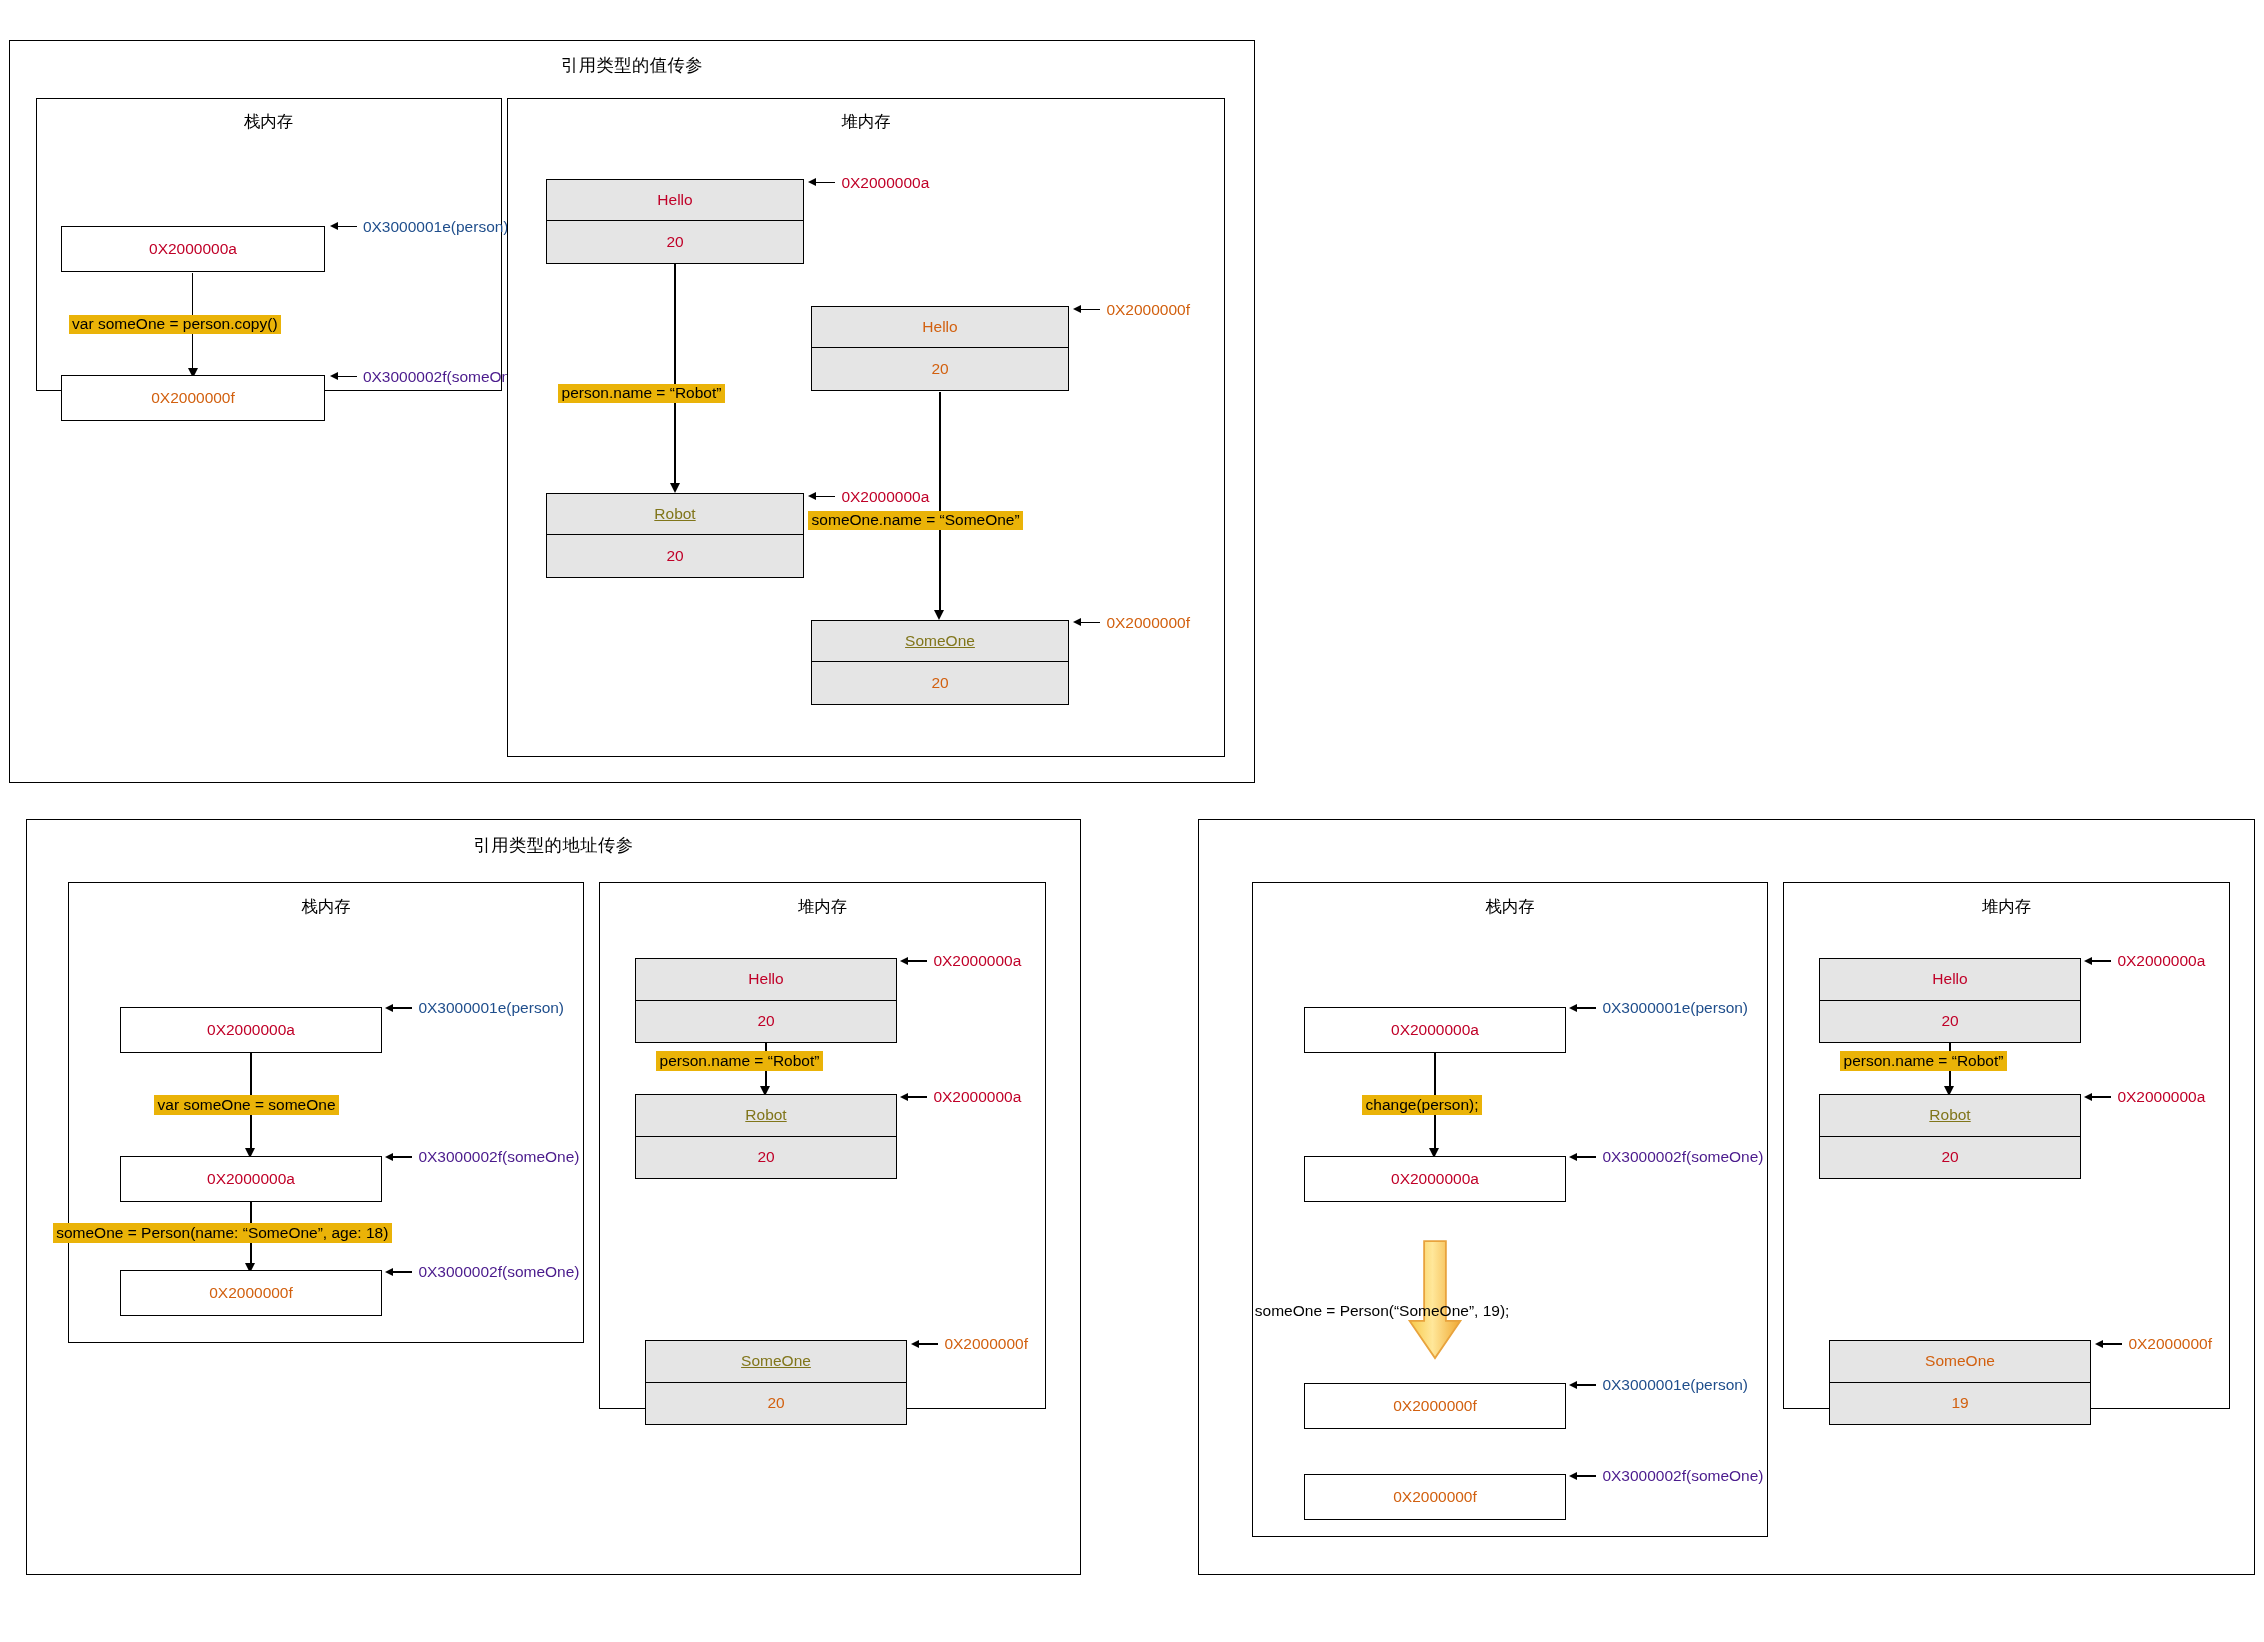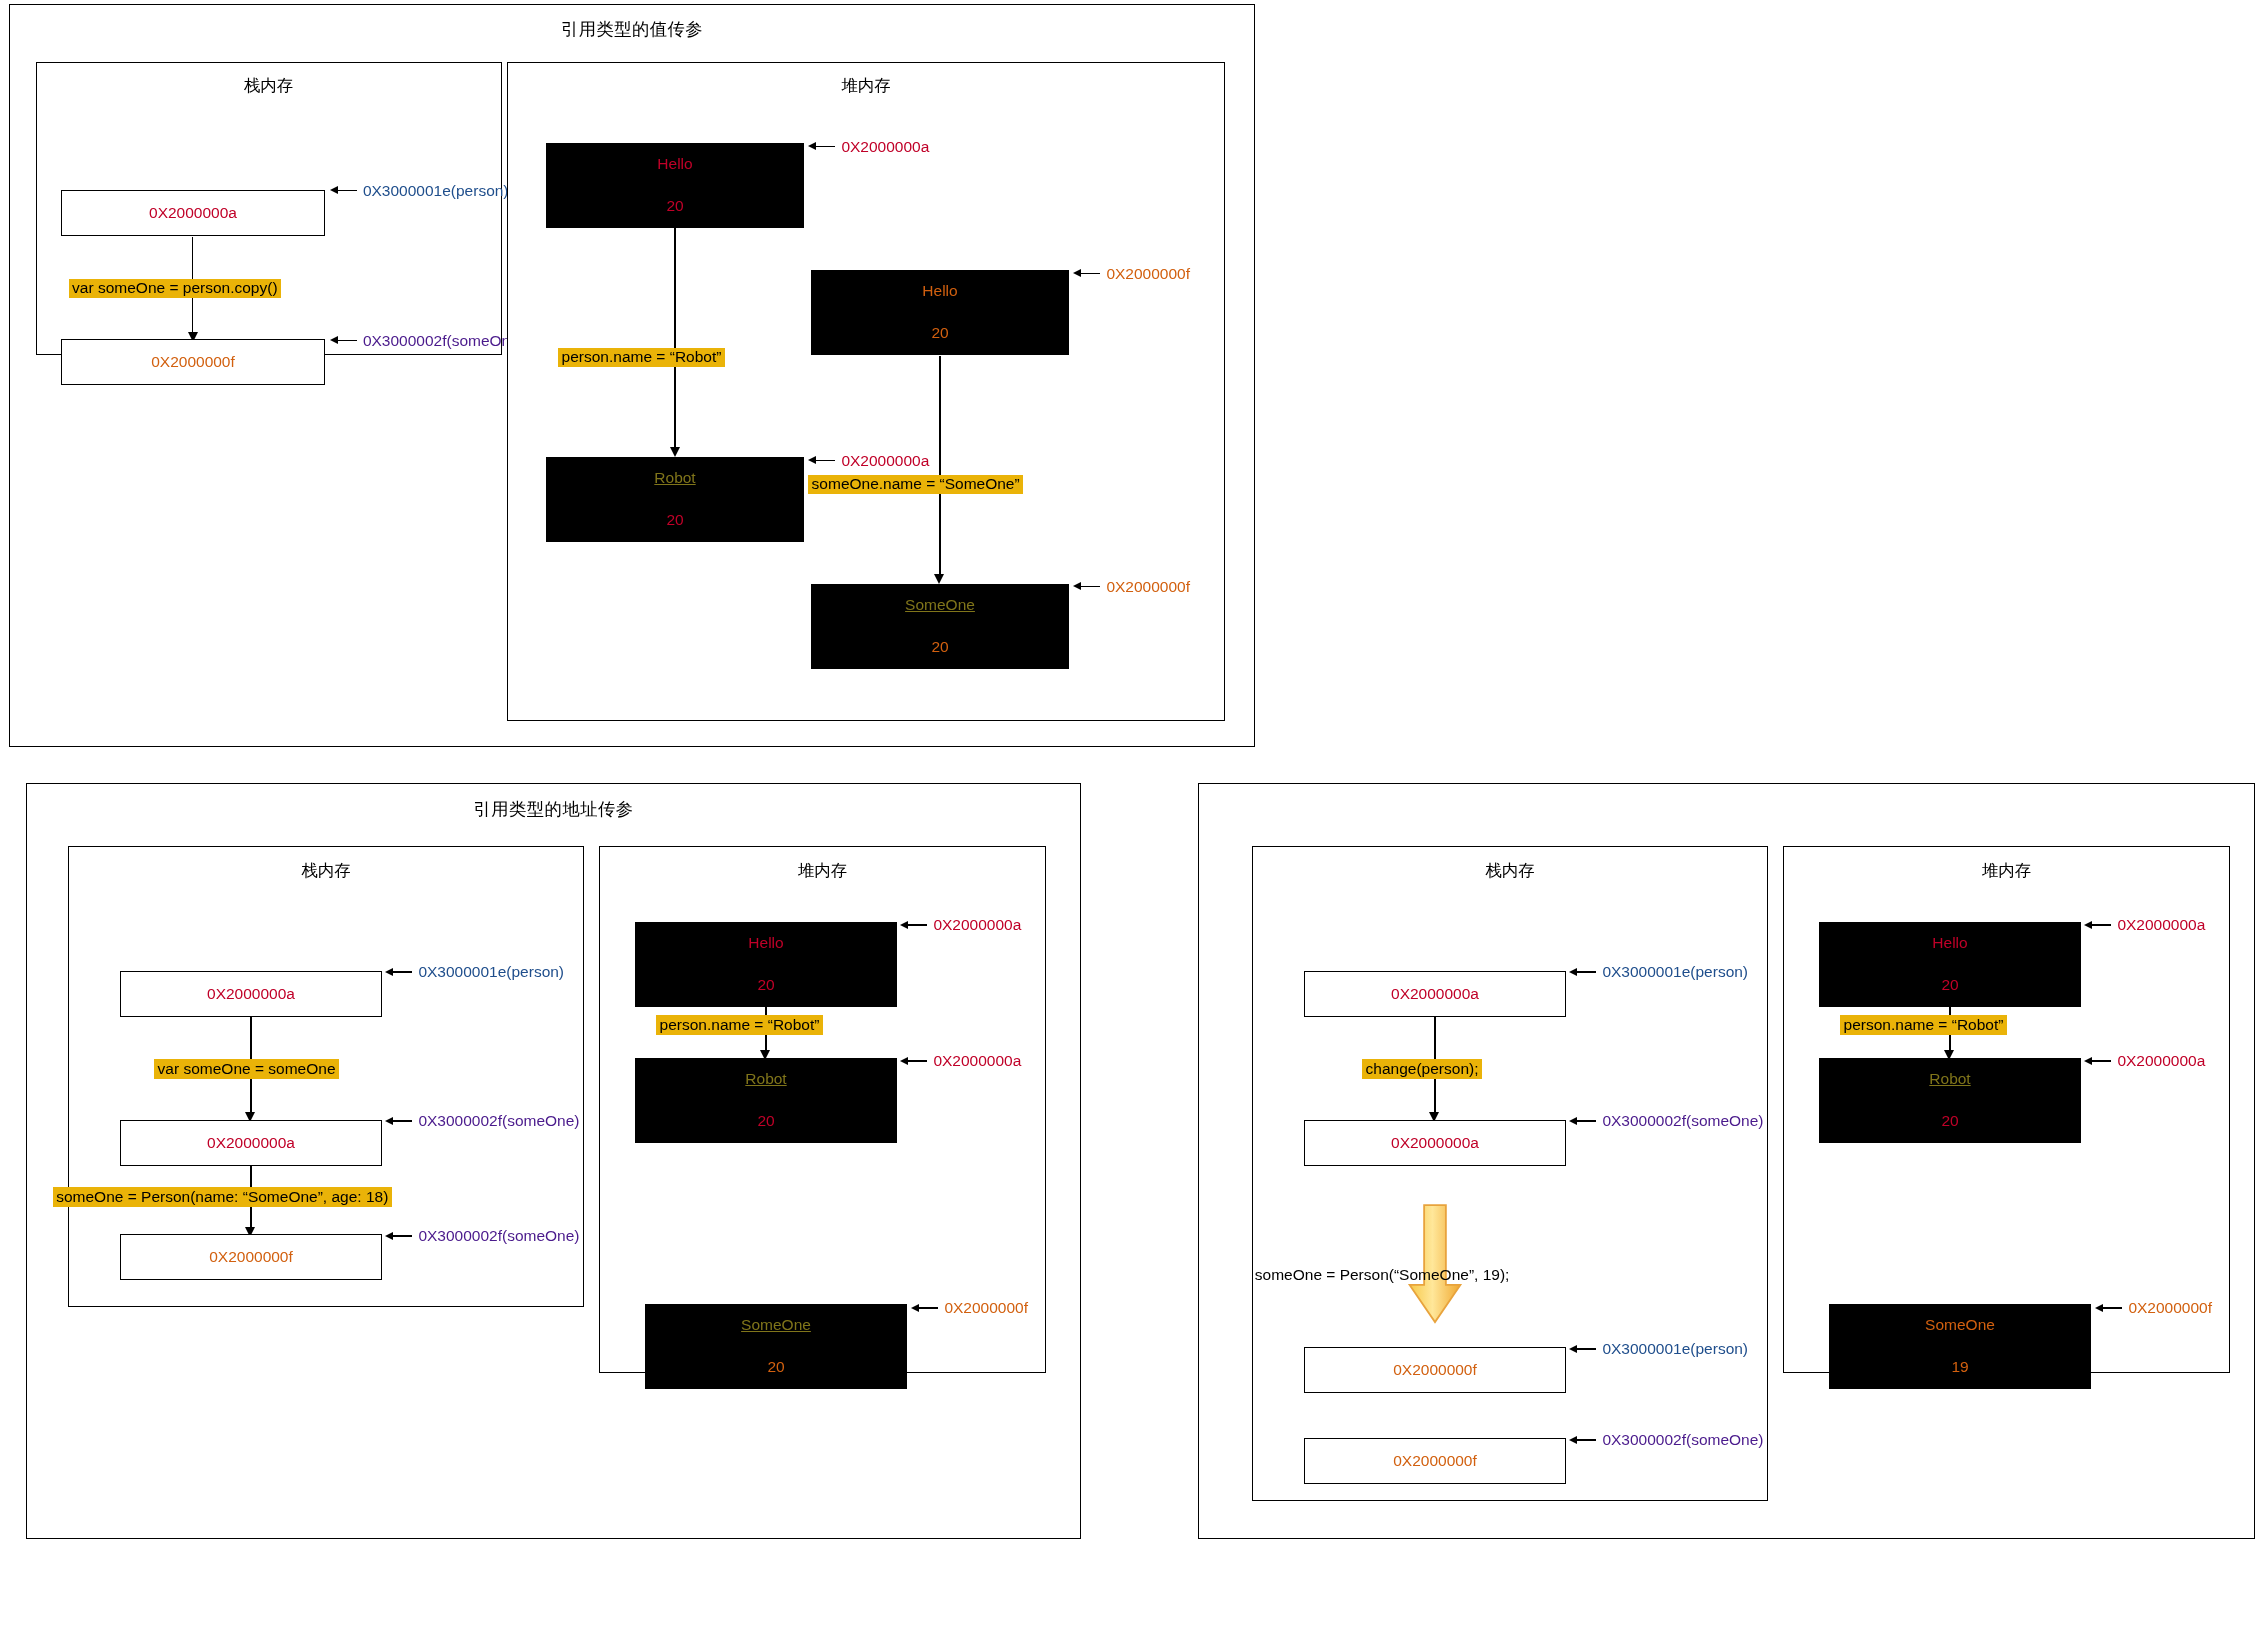--- a/index.html
+++ b/index.html
@@ -12,20 +12,21 @@
     height: 1643px;
     position: relative;
     font-family: "Liberation Sans", sans-serif;
     overflow: hidden;
   }
   .panel {
     position: absolute;
     border: 1.8px solid #000;
     box-sizing: border-box;
     background: #fff;
+    margin-top: 36px;
   }
   .panel-title {
     position: absolute;
     top: 12.7px;
     left: 0;
     width: 100%;
     text-align: center;
     font-size: 17.3px;
     color: #000;
     letter-spacing: 0.5px;
@@ -54,21 +55,21 @@
     display: flex;
     align-items: center;
     justify-content: center;
     font-size: 15.5px;
   }
   
   .objbox {
     position: absolute;
     border: 1.5px solid #000;
     box-sizing: border-box;
-    background: #000000;
+    background: #e5e5e5;
     display: flex;
     flex-direction: column;
   }
   .objbox .row {
     flex: 1 1 50%;
     display: flex;
     align-items: center;
     justify-content: center;
     font-size: 15.5px;
     box-sizing: border-box;

